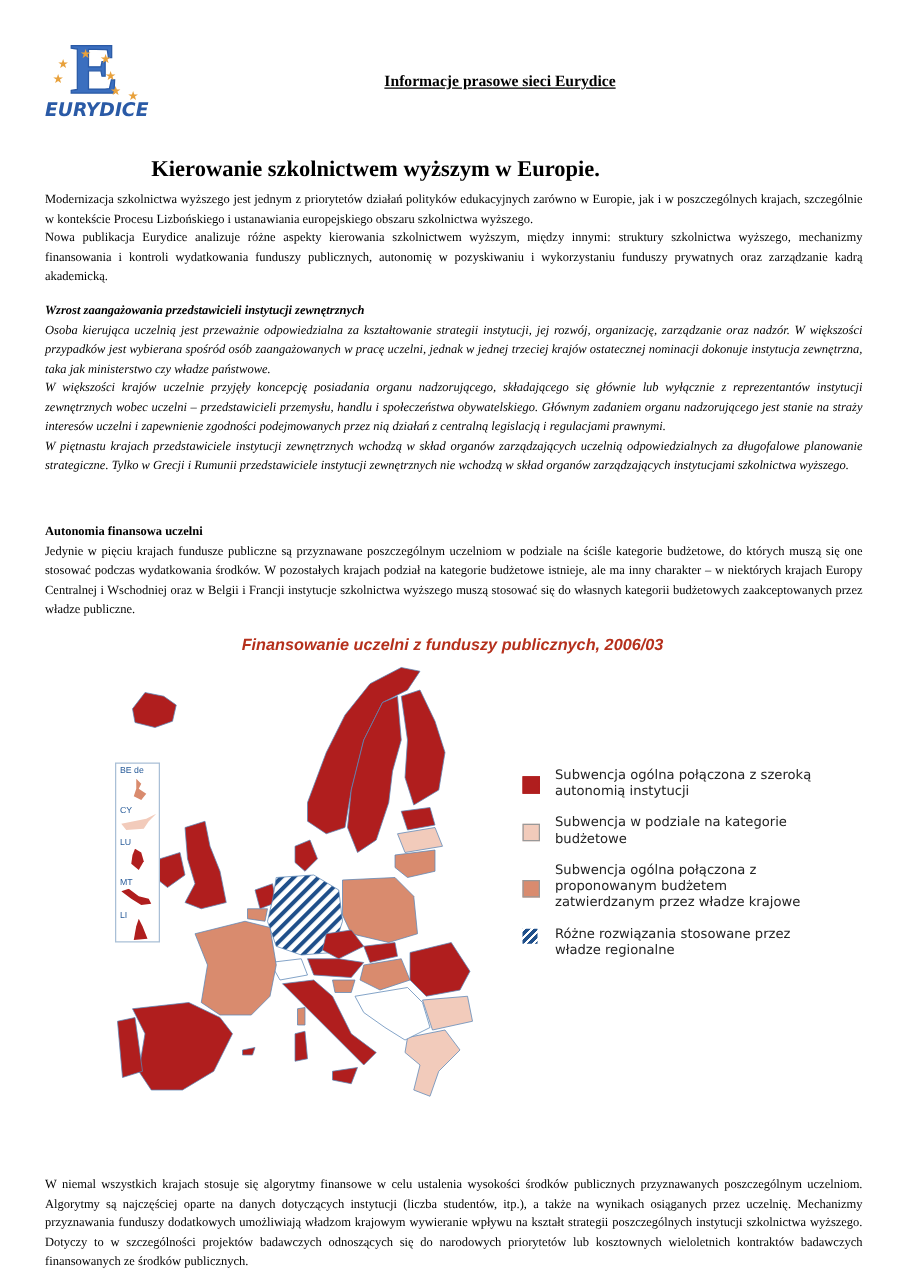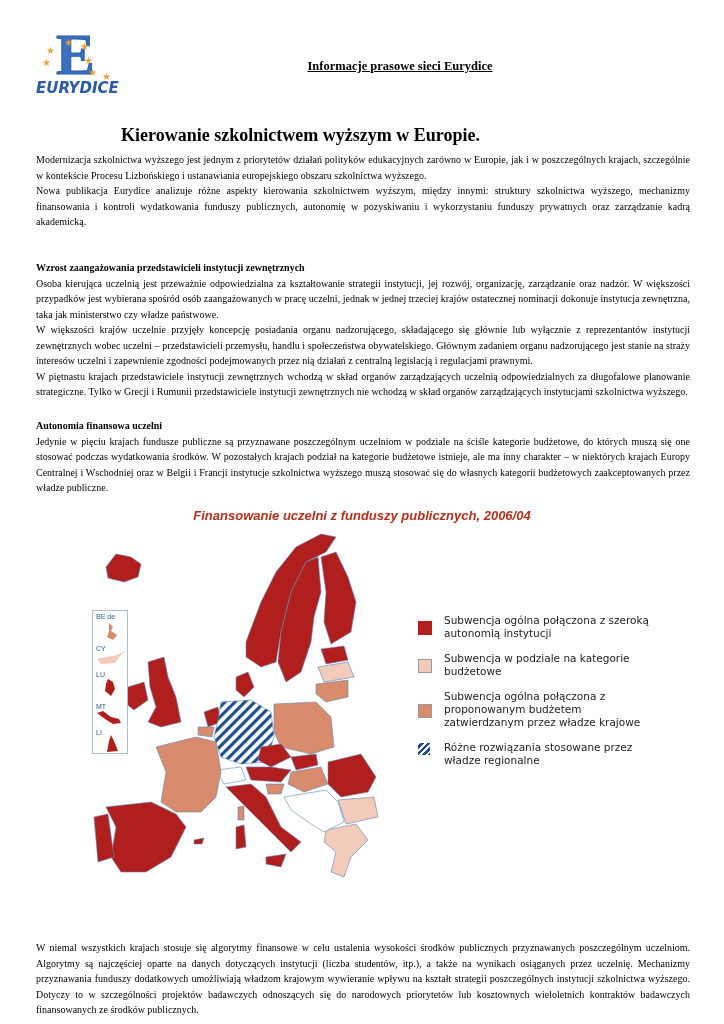--- a/index.html
+++ b/index.html
@@ -44,33 +44,33 @@
 
 <div class="title">
   <div>Kierowanie szkolnictwem wyższym w Europie.</div>
 </div>
 
 <div class="para" style="top:152px;">
   <p>Modernizacja szkolnictwa wyższego jest jednym z priorytetów działań polityków edukacyjnych zarówno w Europie, jak i w poszczególnych krajach, szczególnie w kontekście Procesu Lizbońskiego i ustanawiania europejskiego obszaru szkolnictwa wyższego.</p>
   <p>Nowa publikacja Eurydice analizuje różne aspekty kierowania szkolnictwem wyższym, między innymi: struktury szkolnictwa wyższego, mechanizmy finansowania i kontroli wydatkowania funduszy publicznych, autonomię w pozyskiwaniu i wykorzystaniu funduszy prywatnych oraz zarządzanie kadrą akademicką.</p>
 </div>
 
-<div class="para" style="top:260px;">
+<div class="para" style="top:241px;font-style:italic;">
   <p class="heading">Wzrost zaangażowania przedstawicieli instytucji zewnętrznych</p>
   <p>Osoba kierująca uczelnią jest przeważnie odpowiedzialna za kształtowanie strategii instytucji, jej rozwój, organizację, zarządzanie oraz nadzór. W większości przypadków jest wybierana spośród osób zaangażowanych w pracę uczelni, jednak w jednej trzeciej krajów ostatecznej nominacji dokonuje instytucja zewnętrzna, taka jak ministerstwo czy władze państwowe.</p>
   <p>W większości krajów uczelnie przyjęły koncepcję posiadania organu nadzorującego, składającego się głównie lub wyłącznie z reprezentantów instytucji zewnętrznych wobec uczelni – przedstawicieli przemysłu, handlu i społeczeństwa obywatelskiego. Głównym zadaniem organu nadzorującego jest stanie na straży interesów uczelni i zapewnienie zgodności podejmowanych przez nią działań z centralną legislacją i regulacjami prawnymi.</p>
   <p>W piętnastu krajach przedstawiciele instytucji zewnętrznych wchodzą w skład organów zarządzających uczelnią odpowiedzialnych za długofalowe planowanie strategiczne. Tylko w Grecji i Rumunii przedstawiciele instytucji zewnętrznych nie wchodzą w skład organów zarządzających instytucjami szkolnictwa wyższego.</p>
 </div>
 
 <div class="para" style="top:418px;">
   <p class="heading">Autonomia finansowa uczelni</p>
   <p>Jedynie w pięciu krajach fundusze publiczne są przyznawane poszczególnym uczelniom w podziale na ściśle kategorie budżetowe, do których muszą się one stosować podczas wydatkowania środków. W pozostałych krajach podział na kategorie budżetowe istnieje, ale ma inny charakter – w niektórych krajach Europy Centralnej i Wschodniej oraz w Belgii i Francji instytucje szkolnictwa wyższego muszą stosować się do własnych kategorii budżetowych zaakceptowanych przez władze publiczne.</p>
 </div>
 
-<div class="fig-title">Finansowanie uczelni z funduszy publicznych, 2006/04</div>
+<div class="fig-title">Finansowanie uczelni z funduszy publicznych, 2006/03</div>
 
 <svg class="map" viewBox="0 0 330 365">
   <defs>
     <pattern id="hatch" patternUnits="userSpaceOnUse" width="7" height="7" patternTransform="rotate(45)">
       <rect width="7" height="7" fill="#fff"></rect>
       <rect width="3.2" height="7" fill="#1f4f8a"></rect>
     </pattern>
   </defs>
   <g stroke="#5b86b5" stroke-width="0.6">
 

